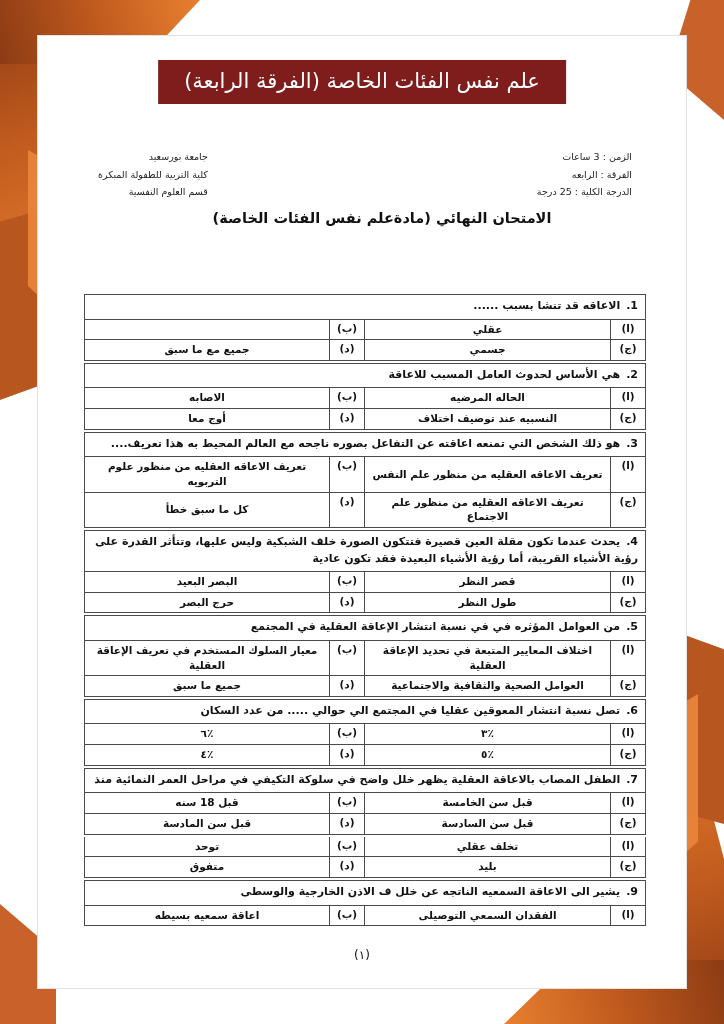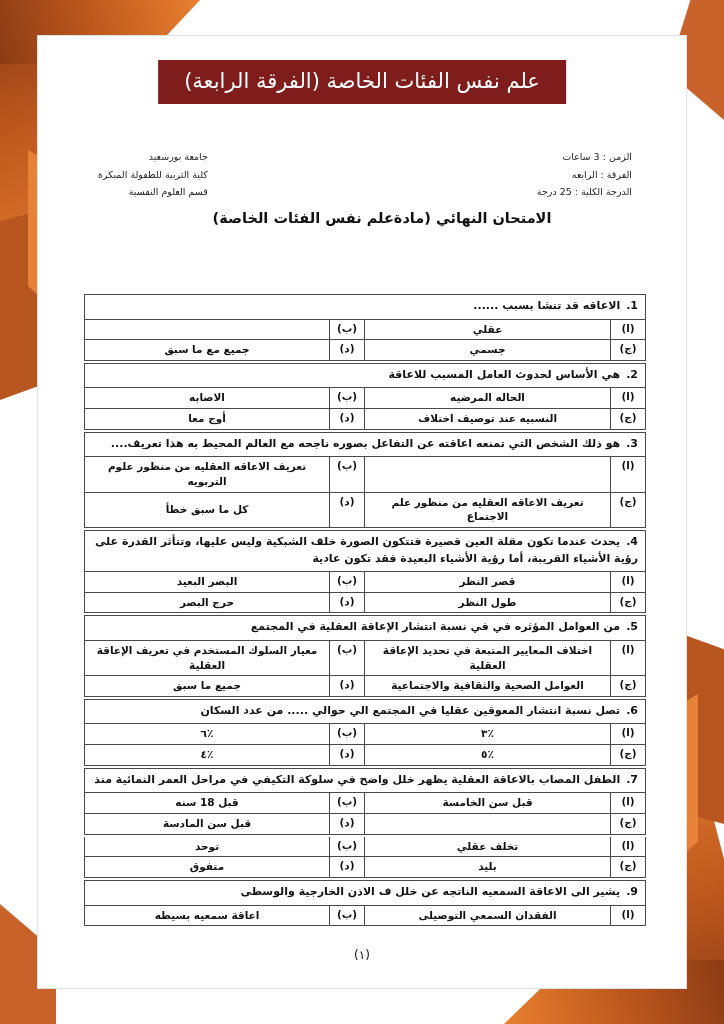--- a/index.html
+++ b/index.html
@@ -188,20 +188,21 @@
             <div class="lbl">(د)</div>
             <div class="val">أوج معا</div>
           </div>
         </div>
       </div>
       <div class="qblock">
         <div class="qtext"><span class="num">3.</span><span> هو ذلك الشخص التي تمنعه اعاقته عن التفاعل بصوره ناجحه مع العالم المحيط به هذا تعريف....</span></div>
         <div class="opts">
           <div class="opt rightcol">
             <div class="lbl">(ا)</div>
+            <div class="val">تعريف الاعاقه العقليه من منظور علم النفس</div>
           </div>
           <div class="opt">
             <div class="lbl">(ب)</div>
             <div class="val">تعريف الاعاقه العقليه من منظور علوم التربويه</div>
           </div>
           <div class="opt rightcol">
             <div class="lbl">(ج)</div>
             <div class="val">تعريف الاعاقه العقليه من منظور علم الاجتماع</div>
           </div>
           <div class="opt">
@@ -279,20 +280,21 @@
           <div class="opt rightcol">
             <div class="lbl">(ا)</div>
             <div class="val">قبل سن الخامسة</div>
           </div>
           <div class="opt">
             <div class="lbl">(ب)</div>
             <div class="val">قبل 18 سنه</div>
           </div>
           <div class="opt rightcol">
             <div class="lbl">(ج)</div>
+            <div class="val">قبل سن السادسة</div>
           </div>
           <div class="opt">
             <div class="lbl">(د)</div>
             <div class="val">قبل سن المادسة</div>
           </div>
         </div>
       </div>
       <div class="qblock">
         <div class="opts">
           <div class="opt rightcol">

